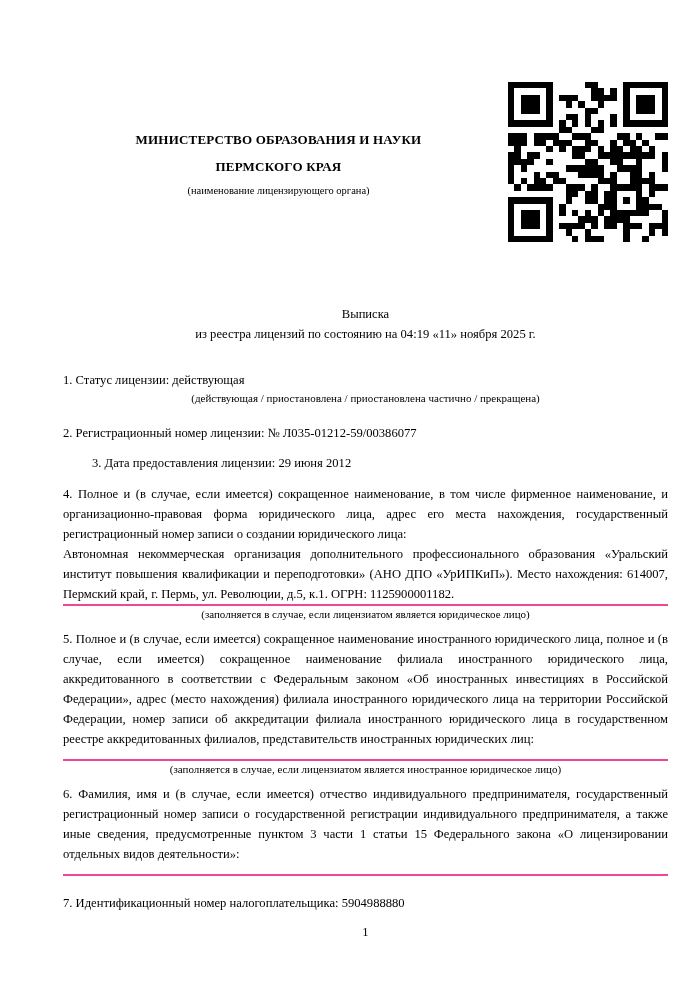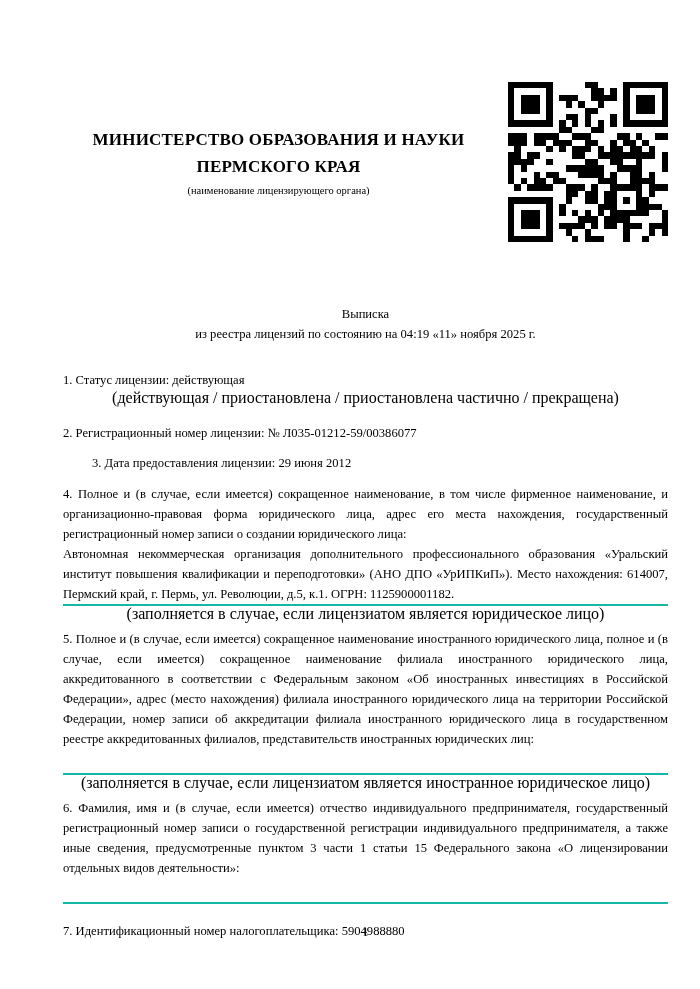--- a/index.html
+++ b/index.html
@@ -8,30 +8,30 @@
     width:700px;height:989px;
     background:#fff;color:#000;
     box-sizing:border-box;
     padding:82px 32px 0 63px;
     font-family:"Liberation Serif","DejaVu Serif",serif;
     font-size:12.6px;line-height:20px;
     overflow:hidden;
   }
   .top-row{display:flex;align-items:center;}
   .header-block{flex:1;text-align:center;padding-right:14px;}
-  .h1{font-size:17px;font-weight:bold;line-height:27px;letter-spacing:.2px;}
+  .h1{font-size:13px;font-weight:bold;line-height:27px;letter-spacing:.2px;}
   .h-caption{font-size:10.5px;line-height:15px;margin-top:3px;}
   .qr{width:160px;height:160px;flex:0 0 160px;}
   .qr svg{width:160px;height:160px;display:block;shape-rendering:crispEdges;fill:#000;}
   .title-block{text-align:center;margin-top:62px;}
   .line{white-space:pre-wrap;}
   .just{text-align:justify;}
-  .small-caption{font-size:16px;line-height:14px;text-align:center;margin-top:1px;}
-  .ruled{border-bottom:2px solid #14b8a6;}
-  .pb{padding-bottom:24px;}
+  .small-caption{font-size:11px;line-height:14px;text-align:center;margin-top:1px;}
+  .ruled{border-bottom:2px solid #ec4899;}
+  .pb{padding-bottom:10px;}
   .mt26{margin-top:26px;}
   .mt18{margin-top:18px;}
   .mt17{margin-top:17px;}
   .mt11{margin-top:11px;}
   .mt10{margin-top:10px;margin-left:29px;}
   .mt8{margin-top:8px;}
   .page-number{position:absolute;top:922px;left:63px;width:605px;text-align:center;font-size:12.6px;}
 </style>
 </head>
 <body>

